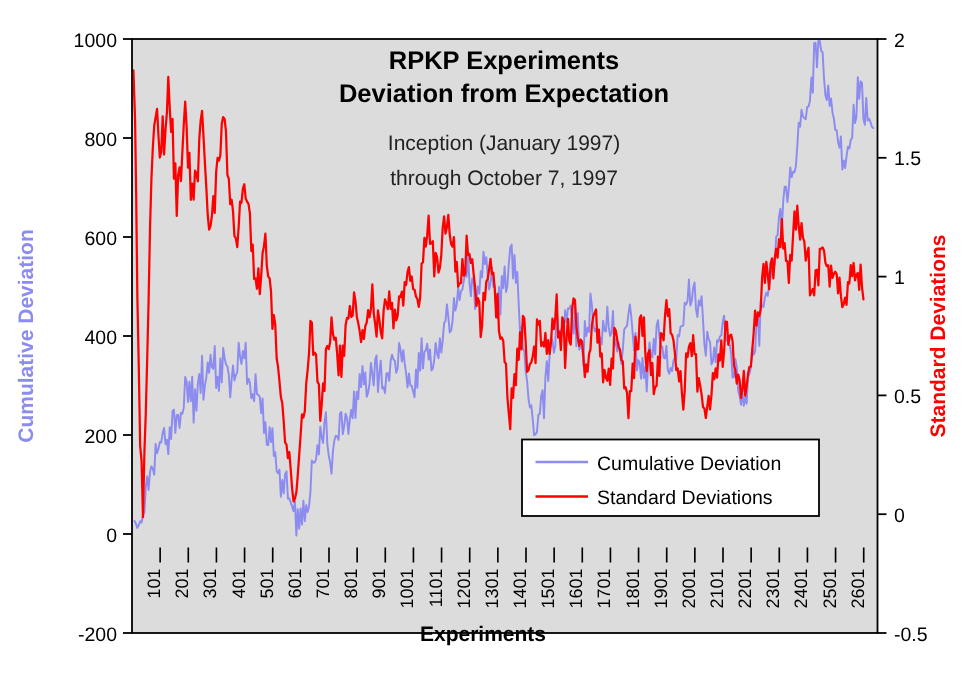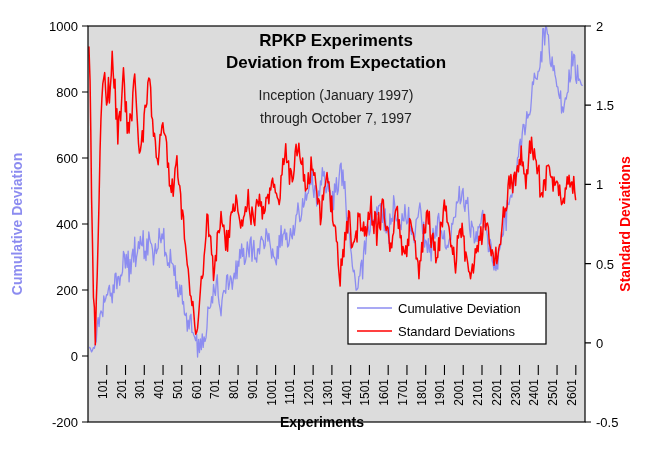--- a/index.html
+++ b/index.html
@@ -7,21 +7,20 @@
     padding: 0;
     background: #ffffff;
   }
   #page {
     position: relative;
     width: 648px;
     height: 456px;
     background: #ffffff;
     font-family: "Liberation Sans", sans-serif;
     overflow: hidden;
-    border-radius: 19px;
   }
   #chart-svg {
     position: absolute;
     left: 0;
     top: 0;
     width: 648px;
     height: 456px;
     display: block;
   }
   .axis-title-left {

